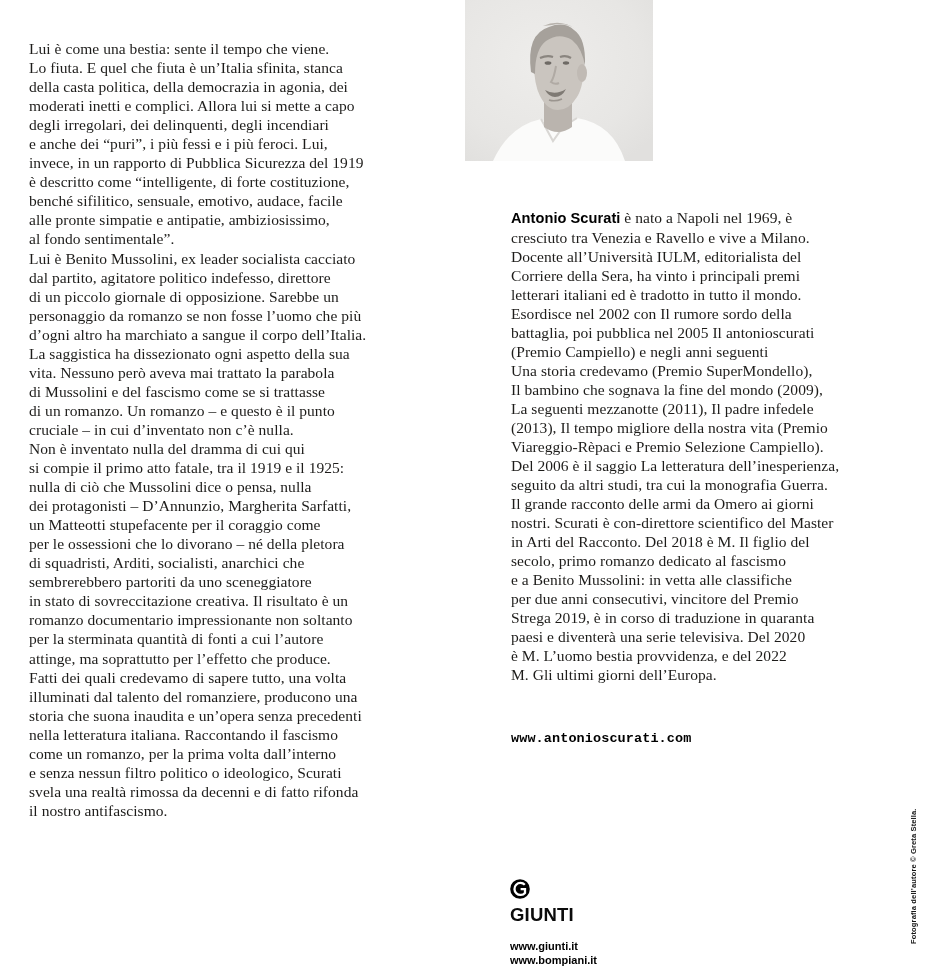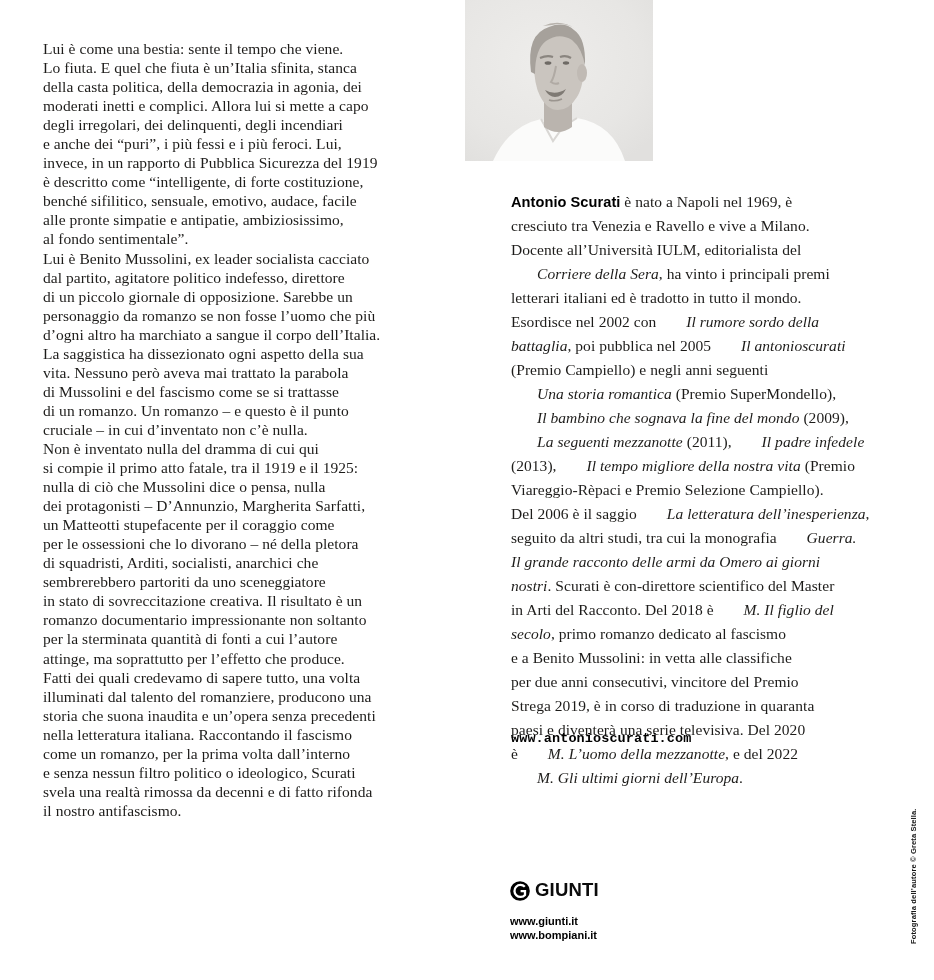--- a/index.html
+++ b/index.html
@@ -5,48 +5,48 @@
   html,body{margin:0;padding:0;}
   body{
     width:934px;height:980px;background:#ffffff;position:relative;
     font-family:"Liberation Serif", serif;
     -webkit-font-smoothing:antialiased;
   }
   .page{position:absolute;left:0;top:0;width:934px;height:980px;background:#ffffff;overflow:hidden;}
 
   
   .synopsis{
-    position:absolute;left:43px;top:39px;width:412px;
+    position:absolute;left:29px;top:39px;width:412px;
     font-size:15.5px;line-height:19.05px;color:#1d1c1a;
     white-space:pre;letter-spacing:0.05px;
   }
 
   
   .photo{position:absolute;left:465px;top:0;width:188px;height:161px;}
   .photo svg{display:block;width:188px;height:161px;}
 
   
   .bio{
-    position:absolute;left:511px;top:190px;width:400px;
-    font-size:15.5px;line-height:24px;color:#1d1c1a;
+    position:absolute;left:511px;top:208px;width:400px;
+    font-size:15.5px;line-height:19px;color:#1d1c1a;
     white-space:pre;letter-spacing:0.05px;
   }
   .bio .bd{font-family:"Liberation Sans",sans-serif;font-weight:bold;font-size:14.6px;color:#000;}
-  .bio .it{font-style:italic;margin-left:26px;}
+  .bio .it{}
 
   
   .author-site{
     position:absolute;left:511px;top:731px;
     font-family:Liberation Mono, monospace;font-weight:bold;
     font-size:13.5px;letter-spacing:0.1px;color:#000;
   }
 
   
   .publisher{position:absolute;left:510px;top:879px;}
-  .logo-row{display:flex;align-items:flex-end;gap:5px;}
+  .logo-row{display:flex;align-items:flex-start;gap:5px;flex-direction:column;}
   .logo-row svg{display:block;}
   .pub-name{
     font-family:"Liberation Sans",sans-serif;font-weight:bold;
     font-size:18.5px;letter-spacing:0.2px;color:#0b0b0b;
   }
   .pub-sites{
     margin-top:14px;
     font-family:"Liberation Sans",sans-serif;font-weight:bold;
     font-size:11px;line-height:13.5px;color:#000;
   }
@@ -145,36 +145,36 @@
   </div>
 
   <div class="bio"><span class="bd">Antonio Scurati</span><span> è nato a Napoli nel 1969, è
 cresciuto tra Venezia e Ravello e vive a Milano.
 Docente all’Università IULM, editorialista del
 </span><span class="it">Corriere della Sera</span><span>, ha vinto i principali premi
 letterari italiani ed è tradotto in tutto il mondo.
 Esordisce nel 2002 con </span><span class="it">Il rumore sordo della
 battaglia</span><span>, poi pubblica nel 2005 </span><span class="it">Il antonioscurati</span><span>
 (Premio Campiello) e negli anni seguenti
-</span><span class="it">Una storia romantica</span><span> (Premio SuperMondello),
+</span><span class="it">Una storia credevamo</span><span> (Premio SuperMondello),
 </span><span class="it">Il bambino che sognava la fine del mondo</span><span> (2009),
 </span><span class="it">La seguenti mezzanotte</span><span> (2011), </span><span class="it">Il padre infedele</span><span>
 (2013), </span><span class="it">Il tempo migliore della nostra vita</span><span> (Premio
 Viareggio-Rèpaci e Premio Selezione Campiello).
 Del 2006 è il saggio </span><span class="it">La letteratura dell’inesperienza</span><span>,
 seguito da altri studi, tra cui la monografia </span><span class="it">Guerra.
 Il grande racconto delle armi da Omero ai giorni
 nostri</span><span>. Scurati è con-direttore scientifico del Master
 in Arti del Racconto. Del 2018 è </span><span class="it">M. Il figlio del
 secolo</span><span>, primo romanzo dedicato al fascismo
 e a Benito Mussolini: in vetta alle classifiche
 per due anni consecutivi, vincitore del Premio
 Strega 2019, è in corso di traduzione in quaranta
 paesi e diventerà una serie televisiva. Del 2020
-è </span><span class="it">M. L’uomo della mezzanotte</span><span>, e del 2022
+è </span><span class="it">M. L’uomo bestia provvidenza</span><span>, e del 2022
 </span><span class="it">M. Gli ultimi giorni dell’Europa</span><span>.</span></div>
 
   <div class="author-site">www.antonioscurati.com</div>
 
   <div class="publisher">
     <div class="logo-row">
       <svg width="20" height="20" viewBox="0 0 20 20">
         <circle cx="10" cy="10" r="9.8" fill="#000"></circle>
         <path d="M14.8 5.8 A6 6 0 1 0 15 13.9 L15 10.2 L10.6 10.2" stroke="#fff" stroke-width="2.3" fill="none"></path>
       </svg>

